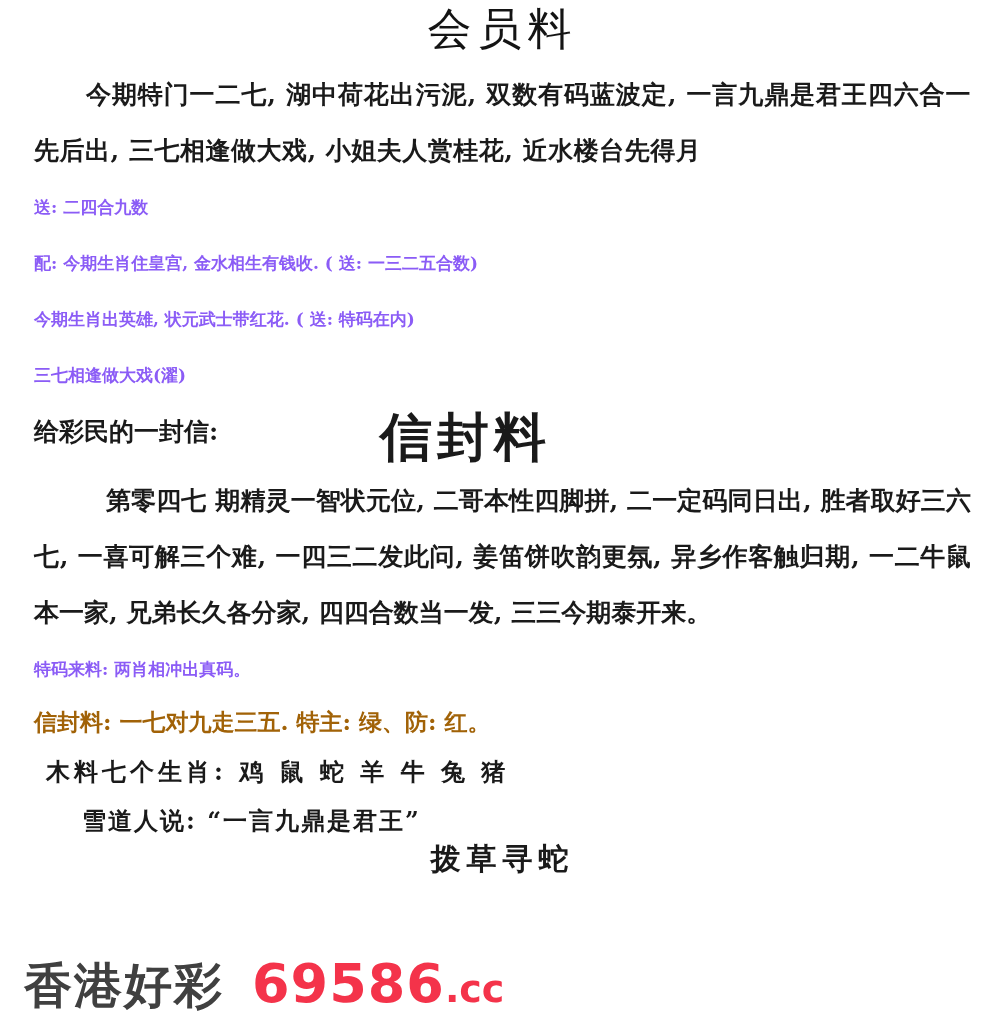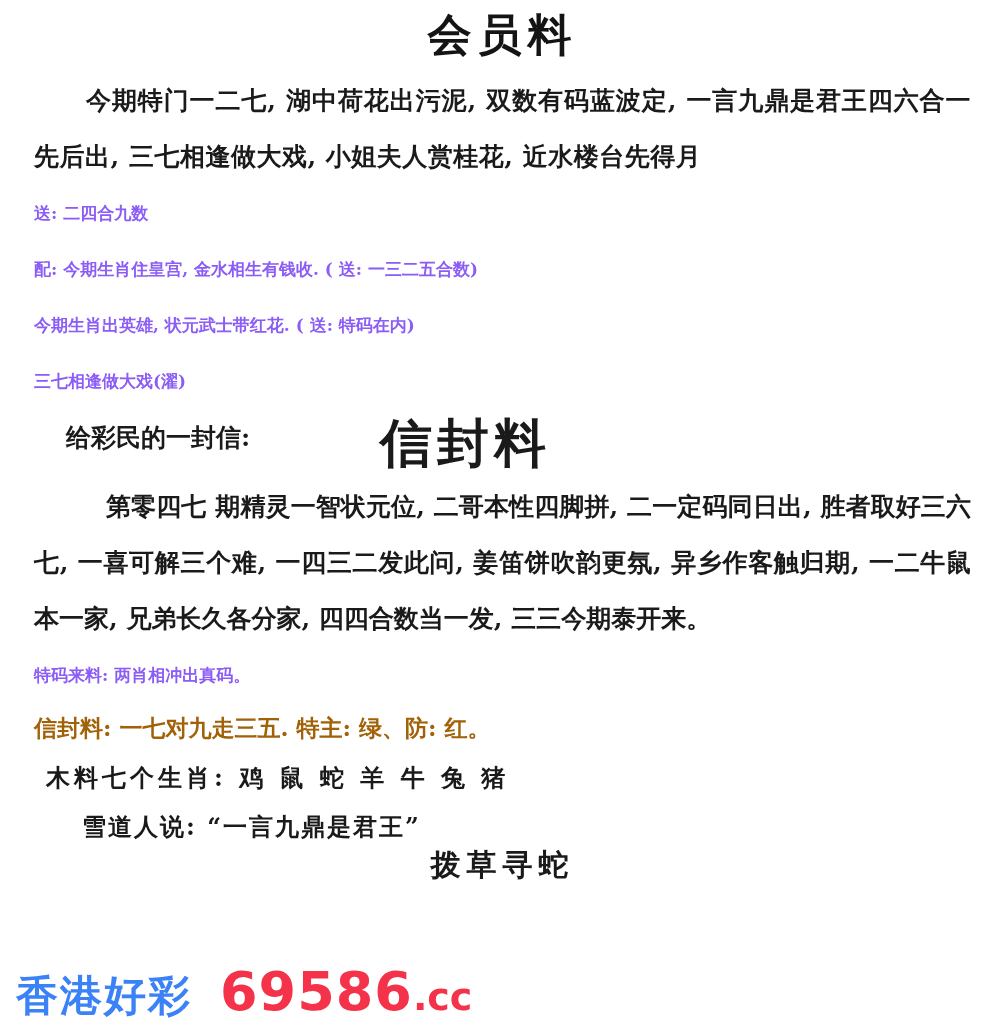--- a/index.html
+++ b/index.html
@@ -16,23 +16,23 @@
     overflow: hidden;
   }
   .page {
     position: relative;
     width: 1005px;
     height: 1024px;
   }
   .title {
     text-align: center;
     font-size: 44px;
-    font-weight: bold;
+    font-weight: normal;
     letter-spacing: 6px;
-    margin-top: 6px;
+    margin-top: 0;
     margin-bottom: 8px;
     color: #141414;
   }
   .para {
     font-size: 25px;
     line-height: 56px;
     padding: 0 34px;
     text-align: justify;
     font-weight: bold;
     letter-spacing: 0.5px;
@@ -59,21 +59,20 @@
     position: relative;
     height: 70px;
     padding: 0 34px;
   }
   .mid-left {
     position: absolute;
     left: 34px;
     top: 12px;
     font-size: 25px;
     font-weight: bold;
-    margin-left: 32px;
   }
   .mid-title {
     position: absolute;
     left: 380px;
     top: 0px;
     font-size: 52px;
     font-weight: bold;
     letter-spacing: 5px;
   }
   .body-block {
@@ -109,26 +108,26 @@
   .watermark {
     position: absolute;
     left: 0;
     bottom: 6px;
     width: 1005px;
     display: flex;
     align-items: baseline;
     pointer-events: none;
   }
   .wm-text {
-    color: #3b82f6;
+    color: #404040;
     font-family: "DejaVu Sans", "Liberation Sans", sans-serif;
-    font-size: 42px;
+    font-size: 48px;
     font-weight: bold;
     letter-spacing: 2px;
-    margin-left: 16px;
+    margin-left: 24px;
   }
   .wm-num {
     color: #f4334a;
     font-family: "DejaVu Sans", "Liberation Sans", sans-serif;
     font-size: 54px;
     font-weight: bold;
     letter-spacing: 1px;
     margin-left: 28px;
   }
   .wm-cc {

